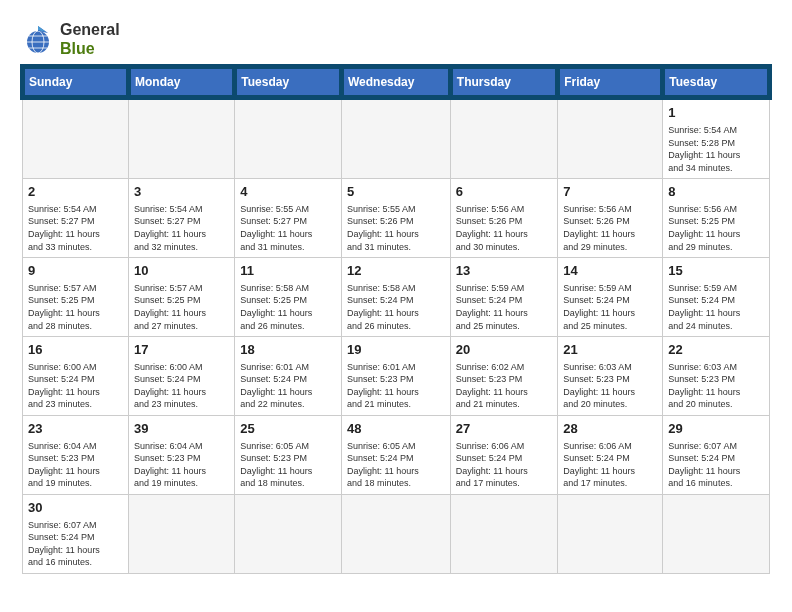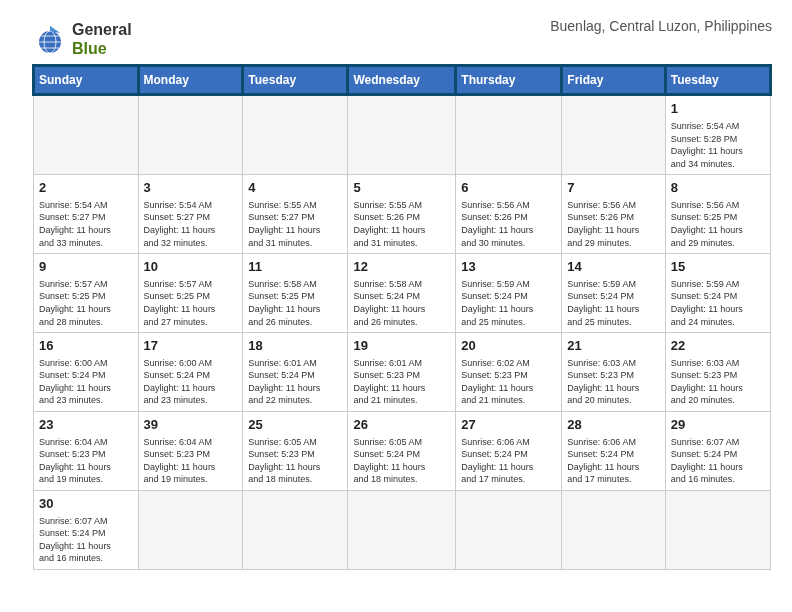--- a/index.html
+++ b/index.html
@@ -6,21 +6,21 @@
     body {
       font-family: Arial, sans-serif;
       background: #fff;
       width: 792px;
       min-height: 612px;
       overflow: hidden;
     }
     .page {
       width: 792px;
       background: #fff;
-      padding: 16px 20px 10px 32px;
+      padding: 16px 20px 10px 20px;
     }
     .header {
       display: flex;
       align-items: flex-start;
       justify-content: space-between;
       margin-bottom: 6px;
     }
     .logo {
       display: flex;
       align-items: center;
@@ -51,21 +51,21 @@
       border-collapse: collapse;
       border: 1px solid #ccc;
     }
     .calendar th {
       background: #3a6ebf;
       color: #fff;
       font-size: 12px;
       font-weight: bold;
       padding: 6px 4px;
       text-align: left;
-      border: 3px solid #0c4a6e;
+      border: 5px solid #0c4a6e;
     }
     .calendar td {
       border: 1px solid #ccc;
       vertical-align: top;
       padding: 4px 5px;
       width: 113px;
       min-height: 70px;
       background: #fff;
       font-size: 9.5px;
       color: #333;
@@ -108,21 +108,20 @@
         <polygon points="18,2 26,8 18,6" fill="#4a9ad4"></polygon>
       </svg>
       <div>
         <div style="font-size:16px;font-weight:normal;color:#333;line-height:1.2;">
           <span style="font-weight:bold;">General</span><br>
           <span style="color:#4d7c0f;font-weight:bold;">Blue</span>
         </div>
       </div>
     </div>
     <div class="title-section">
-      <div class="location-subtitle">Buenlag, Central Luzon, Philippines</div>
     </div>
   </div>
 
   <table class="calendar">
     <thead>
       <tr>
       <th>Sunday</th>
           <th>Monday</th>
           <th>Tuesday</th>
           <th>Wednesday</th>
@@ -316,21 +315,21 @@
 and 19 minutes.</div>
           </td>
           <td>
             <span class="day-number">25</span>
             <div class="day-info" style="white-space: pre-line;">Sunrise: 6:05 AM
 Sunset: 5:23 PM
 Daylight: 11 hours
 and 18 minutes.</div>
           </td>
           <td>
-            <span class="day-number">26</span>
+            <span class="day-number">48</span>
             <div class="day-info" style="white-space: pre-line;">Sunrise: 6:05 AM
 Sunset: 5:24 PM
 Daylight: 11 hours
 and 18 minutes.</div>
           </td>
           <td>
             <span class="day-number">27</span>
             <div class="day-info" style="white-space: pre-line;">Sunrise: 6:06 AM
 Sunset: 5:24 PM
 Daylight: 11 hours

